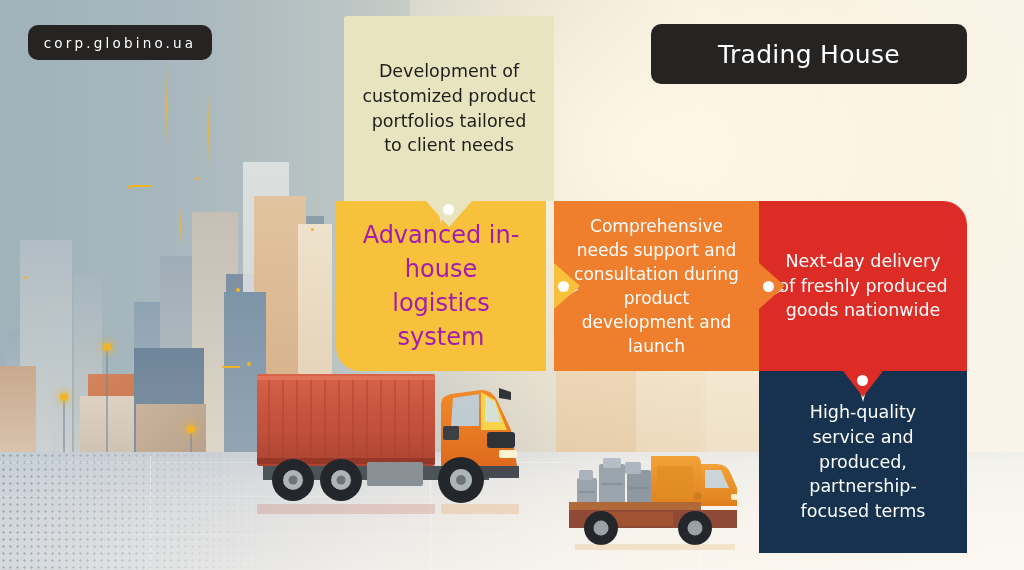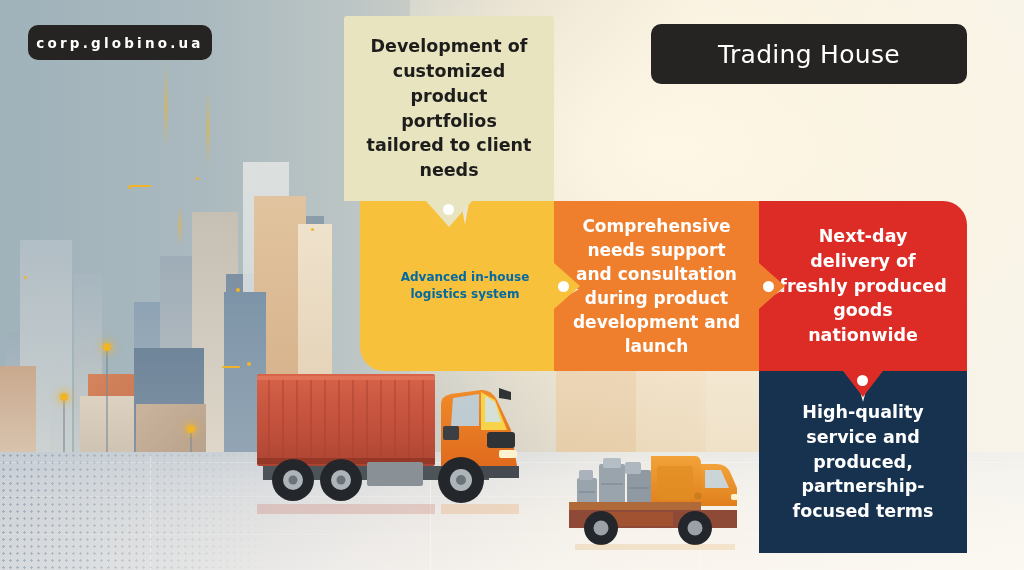--- a/index.html
+++ b/index.html
@@ -66,52 +66,52 @@
   
   .badge {
     position:absolute;
     background:#262423;
     border-radius:10px;
     display:flex; align-items:center; justify-content:center;
     color:#fff;
   }
   .logo-badge {
     left:28px; top:25px; width:184px; height:35px;
-    font-size:13.5px; letter-spacing:3.2px; font-weight:700;
+    font-size:13.5px; letter-spacing:3.2px; font-weight:400;
   }
   .title-badge {
     left:651px; top:24px; width:316px; height:60px;
     font-size:25px; letter-spacing:.3px; font-weight:400;
   }
 
   
   .card {
     position:absolute;
     display:flex; align-items:center; justify-content:flex-start;
     text-align:center;
     padding:10px 18px;
     line-height:1.42;
-    font-weight:700;
+    font-weight:400;
   }
   .card-text { display:block; width:100%; }
 
   
   .card-beige {
     left:344px; top:16px; width:210px; height:185px;
     background:#e8e4c0;
     color:#1d1d1b;
     font-size:17.5px;
     border-radius:3px 3px 0 0;
   }
   
   .card-yellow {
-    left:360px; top:201px; width:210px; height:170px;
+    left:336px; top:201px; width:210px; height:170px;
     background:#f8c13c;
-    color:#0369a1;
-    font-size:12px;
+    color:#a21caf;
+    font-size:24px;
     border-radius:0 0 0 24px;
     -webkit-clip-path: polygon(
       0% 0%, 48% 0%, 50% 14%, 52% 0%, 100% 0%,
       100% 44%, 112% 52%, 100% 60%, 100% 100%, 0% 100%);
             clip-path: polygon(
       0% 0%, 48% 0%, 50% 14%, 52% 0%, 100% 0%,
       100% 44%, 112% 52%, 100% 60%, 100% 100%, 0% 100%);
   }
   
   .card-orange {

